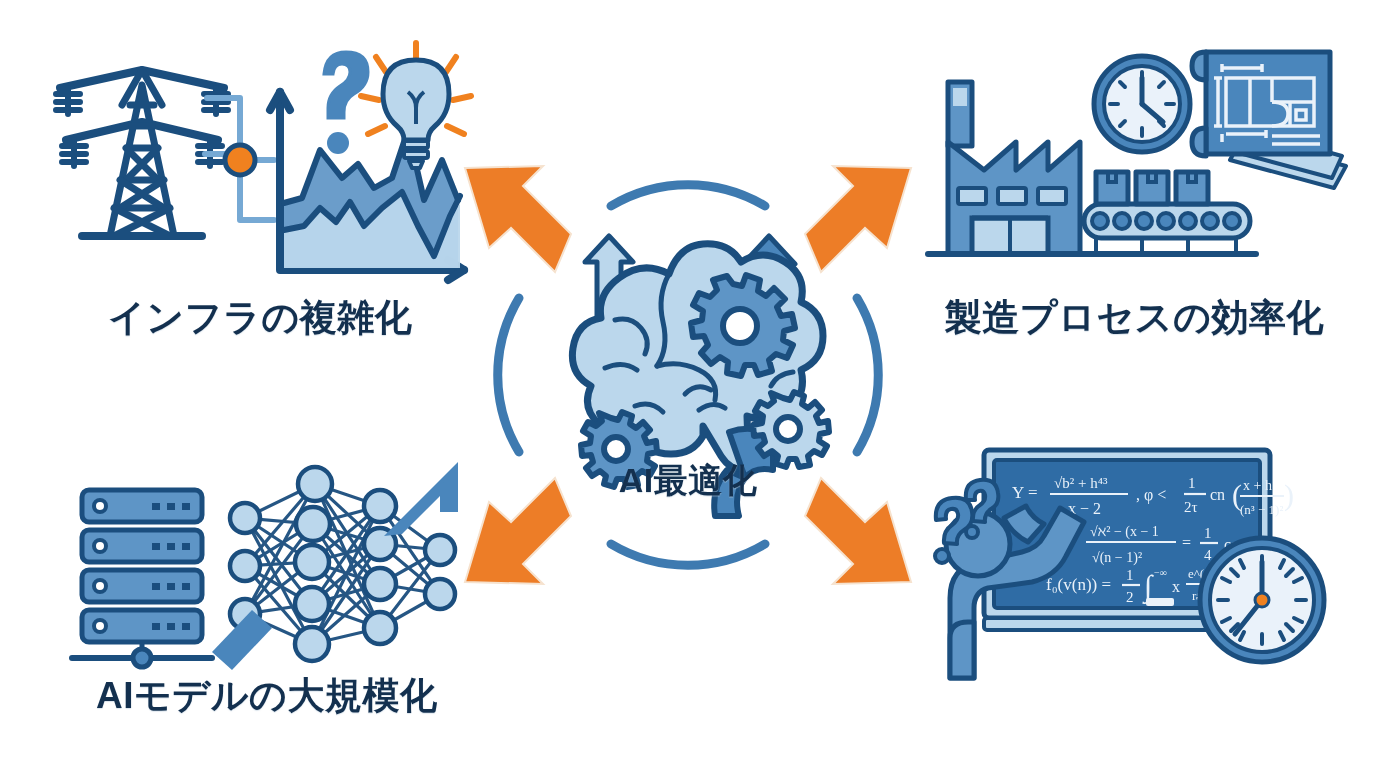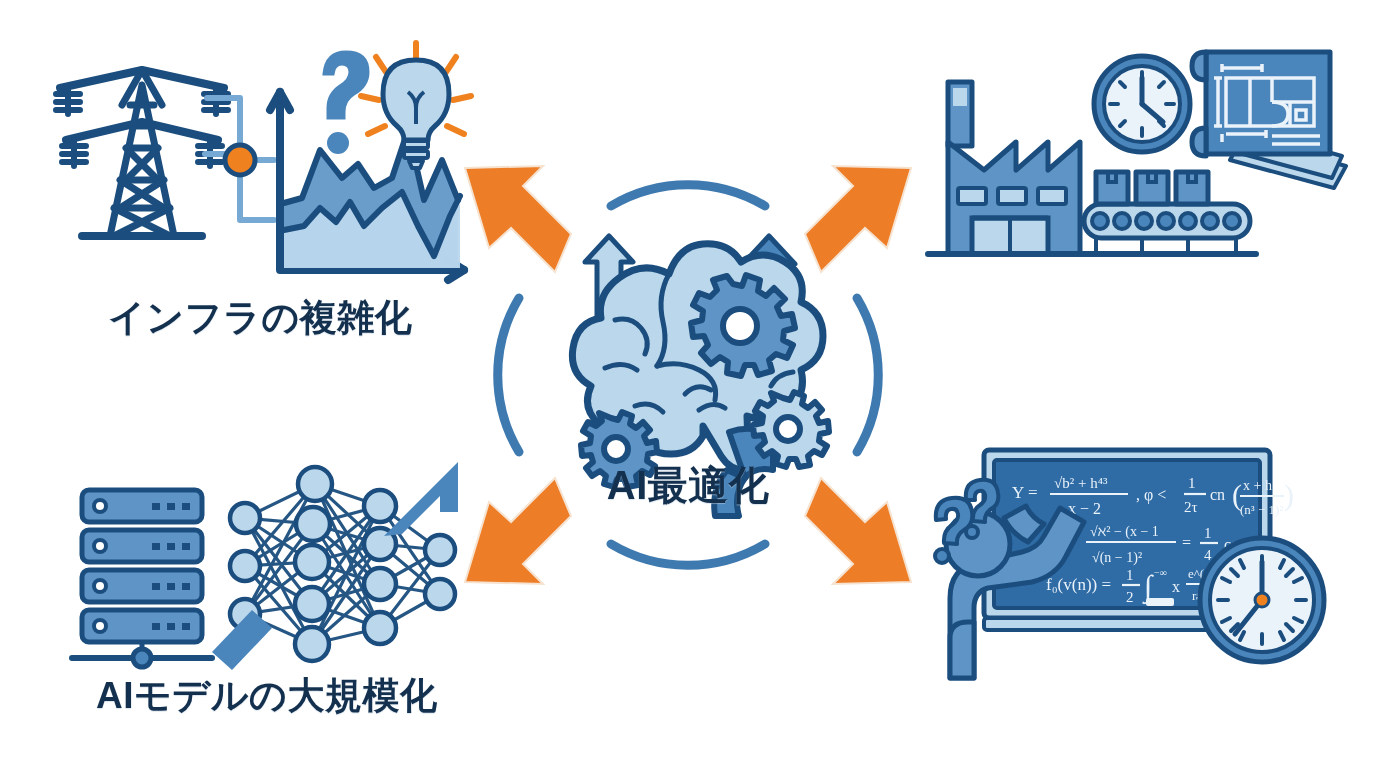--- a/index.html
+++ b/index.html
@@ -30,21 +30,21 @@
   .quad-label { font-size: 37px; }
   #label-tl { left: 108px; top: 293px; }
   #label-tr { right: 52px; top: 293px; }
   #label-bl { left: 96px; top: 671px; }
   #label-br { right: 68px; top: 690px; }
   #center-label {
     position: absolute;
     left: 0; right: 0;
     top: 458px;
     text-align: center;
-    font-size: 40px;
+    font-size: 34px;
   }
   .art { position: absolute; }
   #art-tl { left: 52px;  top: 30px; }
   #art-tr { right: 20px; top: 42px; }
   #art-bl { left: 62px;  top: 462px; }
   #art-br { right: 30px; top: 438px; }
   #art-center { left: 463px; top: 150px; }
   svg { display: block; overflow: visible; }
 </style>
 </head>
@@ -193,20 +193,21 @@
           <path d="M302 26 L342 26 M302 22 L302 30 M342 22 L342 30"></path>
           <path d="M298 36 L298 84 M294 36 L302 36 M294 84 L302 84"></path>
           <path d="M352 60 q16 0 16 12 q0 12 -16 12"></path>
           <rect x="376" y="68" width="10" height="10"></rect>
           <path d="M306 92 L346 92 M302 92 L302 100 M346 88 L346 96"></path>
           <path d="M352 94 L400 94 M352 102 L400 102"></path>
         </g>
       </g>
     </svg>
   </div>
+  <div class="label quad-label" id="label-tr">製造プロセスの効率化</div>
 
   <div class="art" id="art-bl">
     <svg width="410" height="212" viewBox="0 0 410 212">
       <g>
         <g fill="#5E95C6" stroke="#1B4E7E" stroke-width="5">
           <rect x="20" y="28" width="120" height="32" rx="7"></rect>
           <rect x="20" y="68" width="120" height="32" rx="7"></rect>
           <rect x="20" y="108" width="120" height="32" rx="7"></rect>
           <rect x="20" y="148" width="120" height="32" rx="7"></rect>
         </g>

